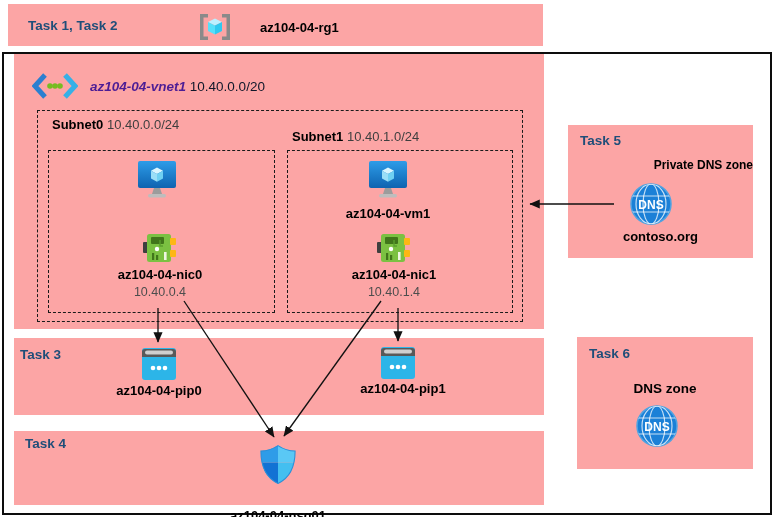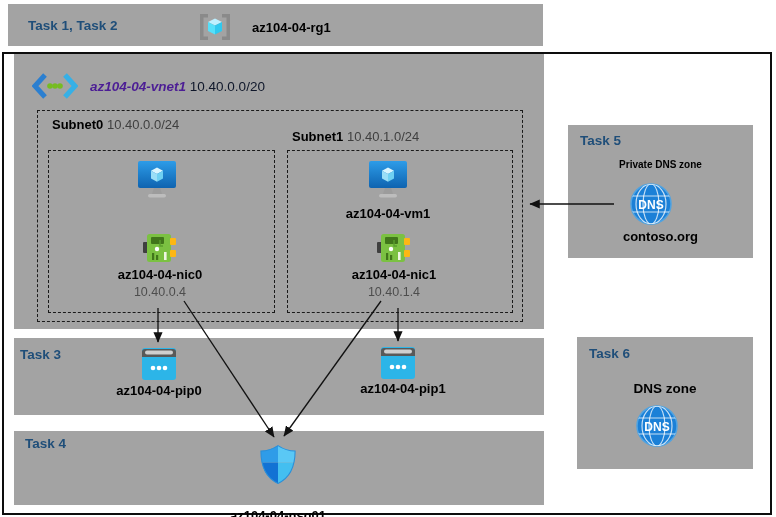--- a/index.html
+++ b/index.html
@@ -2,21 +2,21 @@
 <html><head>
 <meta charset="utf-8">
 <style>
   html,body{margin:0;padding:0;background:#fff;}
   #canvas{
     position:relative;width:776px;height:517px;background:#fff;
     font-family:"Liberation Sans","DejaVu Sans",sans-serif;
     overflow:hidden;
   }
   .abs{position:absolute;}
-  .band{position:absolute;background:#a3a3a3;}
+  .band{position:absolute;background:#fca5a5;}
   .frame{
     position:absolute;left:2px;top:52px;width:770px;height:463px;
     border:2px solid #0d0d0d;box-sizing:border-box;background:#fff;
   }
   .task-label{
     position:absolute;color:#1f4e79;font-weight:bold;font-size:13.5px;line-height:1.1;
     white-space:nowrap;
   }
   .node-label{
     position:absolute;color:#000;font-weight:bold;font-size:13px;line-height:1.1;
@@ -47,21 +47,21 @@
     <div class="task-label" style="left:20px;top:15px;">Task 1, Task 2</div>
     <span class="abs" style="left:188px;top:8px;">
       <svg width="38" height="30" viewBox="0 0 38 30">
         <path d="M12 2 H4 V28 H12 V24.5 H7.5 V5.5 H12 Z" fill="#8a8a8a"></path>
         <path d="M26 2 H34 V28 H26 V24.5 H30.5 V5.5 H26 Z" fill="#8a8a8a"></path>
         <polygon points="19,6.5 26,10 19,13.5 12,10" fill="#bdf0ff"></polygon>
         <polygon points="12,10 19,13.5 19,22.5 12,19" fill="#55e0fa"></polygon>
         <polygon points="26,10 19,13.5 19,22.5 26,19" fill="#2fc9ef"></polygon>
       </svg>
     </span>
-    <div class="node-label" style="left:244px;top:17px;text-align:left;">az104-04-rg1</div>
+    <div class="node-label" style="left:252px;top:17px;text-align:left;">az104-04-rg1</div>
   </div>
 
   <div class="frame"></div>
 
   <div class="band" style="left:14px;top:54px;width:530px;height:275px;"></div>
 
   <span class="abs" style="left:32px;top:72px;">
     <svg width="46" height="28" viewBox="0 0 46 28">
       <polyline points="13,3 3,14 13,25" fill="none" stroke="#2b7fd0" stroke-width="5"></polyline>
       <polyline points="33,3 43,14 33,25" fill="none" stroke="#36b0e6" stroke-width="5"></polyline>
@@ -201,21 +201,21 @@
         <rect x="0" y="20" width="20" height="24" fill="#1272d4"></rect>
         <rect x="20" y="20" width="20" height="24" fill="#43bff0"></rect>
       </g>
       <path d="M20 1 C26 5 33 7 39 7 C39 22 35 36 20 43 C5 36 1 22 1 7 C7 7 14 5 20 1 Z" fill="none" stroke="#2b8fd8" stroke-width="1.2"></path>
     </svg>
   </span>
   <div class="node-label" style="left:208px;top:487px;width:140px;margin-top:22px;">az104-04-nsg01</div>
 
   <div class="band" style="left:568px;top:125px;width:185px;height:133px;">
     <div class="task-label" style="left:12px;top:9px;">Task 5</div>
-    <div class="node-label" style="left:0;top:34px;width:185px;font-size:10px;">Private DNS zone</div>
+    <div class="node-label" style="left:0;top:34px;width:185px;font-size:12px;text-align:right;">Private DNS zone</div>
     <span class="abs" style="left:62px;top:58px;">
       <svg width="42" height="42" viewBox="0 0 42 42">
         <defs>
             <clipPath id="dnsclip5">
               <circle cx="21" cy="21" r="20"></circle>
             </clipPath>
           </defs>
         <circle cx="21" cy="21" r="20" fill="#1b80d7" stroke="#4fa3e2" stroke-width="1.5"></circle>
         <g clip-path="url(#dnsclip5)" stroke="rgba(255,255,255,0.75)" stroke-width="1.2" fill="none">
           <ellipse cx="21" cy="21" rx="8" ry="20"></ellipse>

